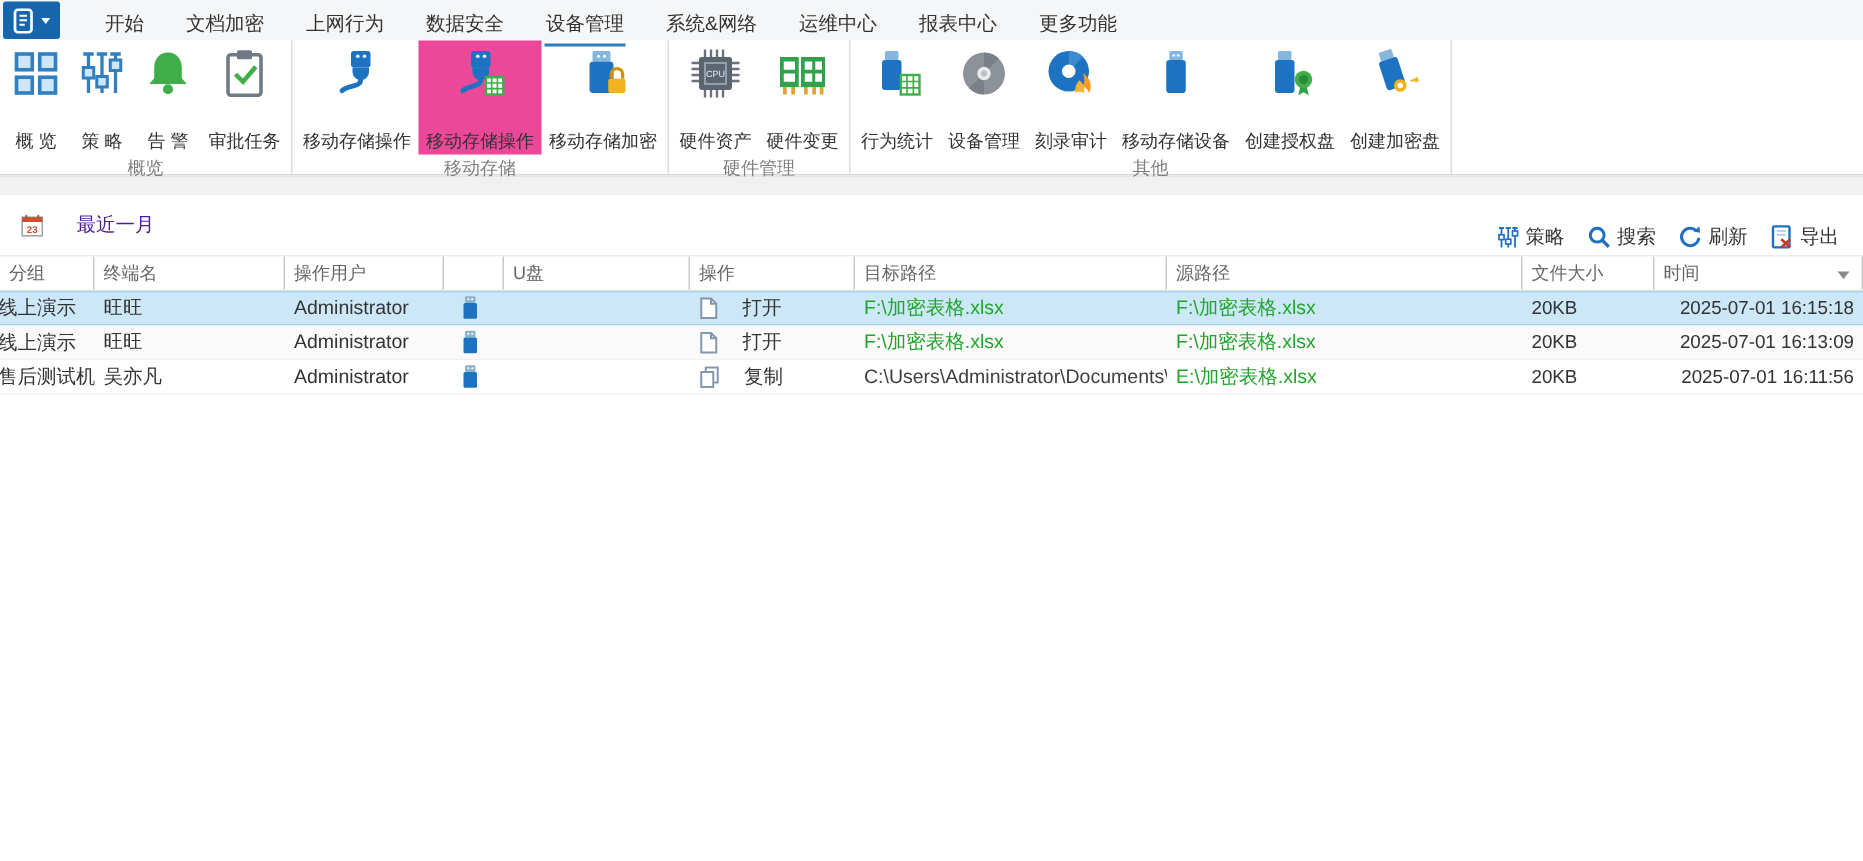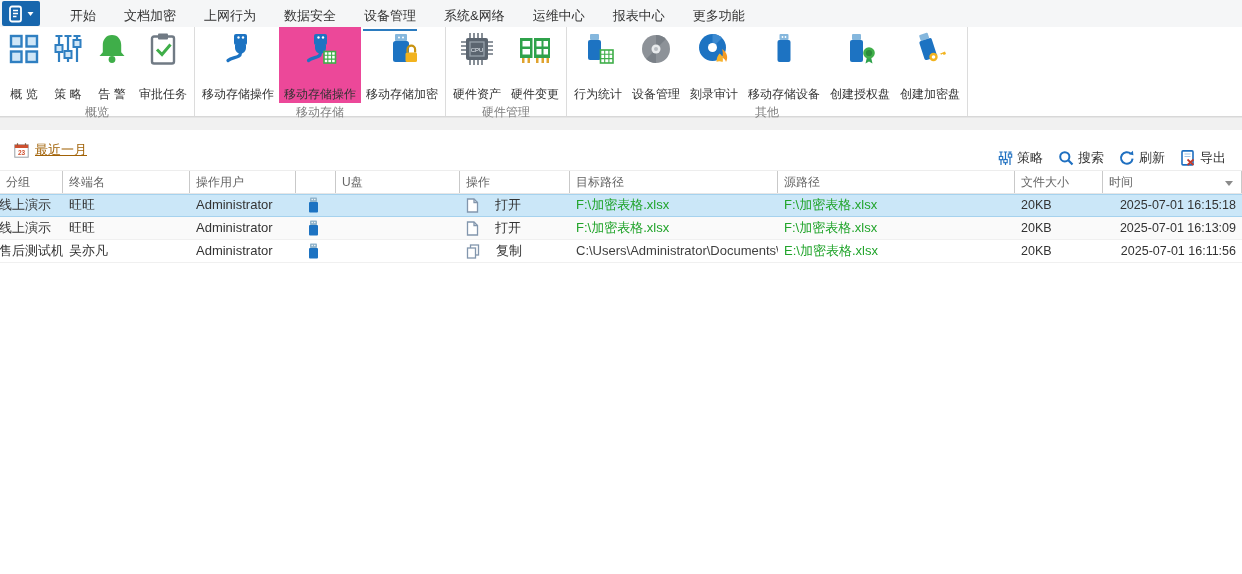--- a/index.html
+++ b/index.html
@@ -23,21 +23,21 @@
   .btn-row { display:flex; flex:1; align-items:stretch; }
   .rib-btn { display:flex; flex-direction:column; align-items:center; justify-content:flex-start;
     padding:5px 5px 0; gap:20px; font-size:12px; color:#333; cursor:pointer; white-space:nowrap; }
   .rib-btn.selected { background:#ec4899; }
   .ic { width:34px; height:34px; display:block; }
   .grp-label { text-align:center; font-size:12px; color:#7f7f7f; padding:1px 0 5px; }
   
   .band { height:13px; background:#f1f1f1; border-top:1px solid #e5e5e5; }
   .filterbar { height:40px; display:flex; align-items:center; justify-content:space-between;
     padding:0 16px 0 14px; background:#fff; }
-  .fb-left { display:flex; align-items:center; gap:6px; font-size:13px; color:#a16207; cursor:pointer;text-decoration:underline; }
+  .fb-left { display:flex; align-items:center; gap:22px; font-size:13px; color:#4c1d95; cursor:pointer; }
   .fb-right { display:flex; align-items:center; gap:15px; }
   .fb-btn { display:flex; align-items:center; gap:4px; font-size:13px; color:#333; cursor:pointer; background:none; border:none; padding:0; font-family:inherit;margin-top:16px; }
   
   .grid-cols { display:grid; grid-template-columns:63px 127px 106px 40px 124px 110px 208px 237px 88px 1fr; }
   .thead { height:24px; line-height:23px; color:#666; font-size:12px;
     border-top:1px solid #ededed; border-bottom:1px solid #e6e6e6; position:relative; background:#fff; }
   .th { padding-left:6px; border-right:1px solid #c9c9c9; white-space:nowrap; overflow:hidden; cursor:pointer; }
   .th:last-child { border-right:none; }
   .sort-caret { position:absolute; right:9px; top:10px; width:0; height:0;
     border-left:4px solid transparent; border-right:4px solid transparent; border-top:5px solid #8a8a8a; cursor:pointer; }

